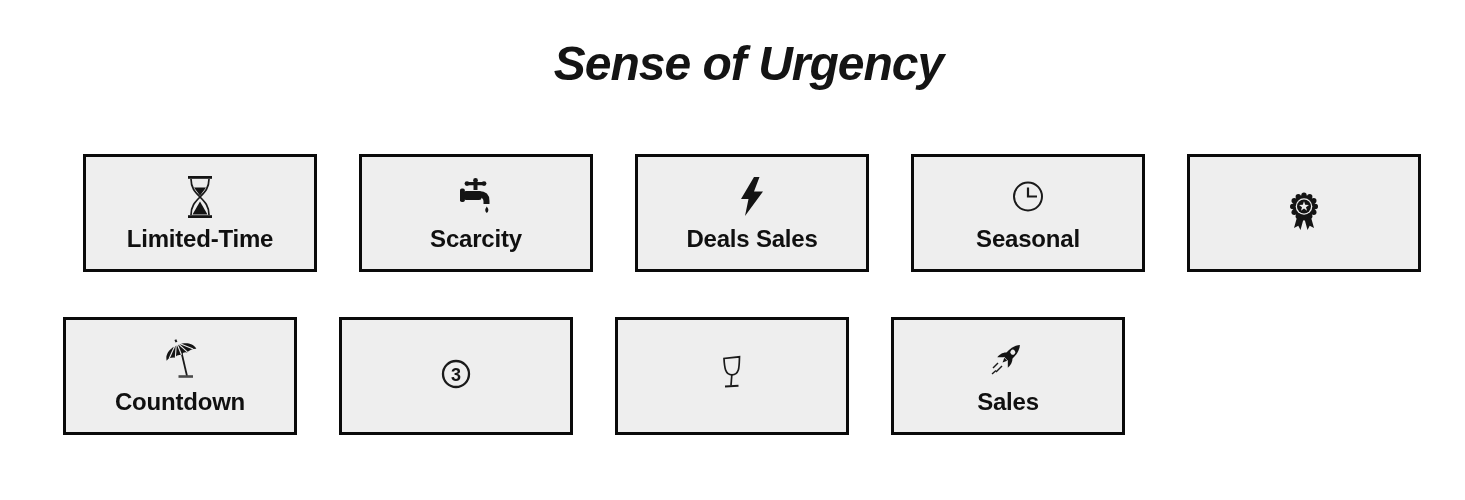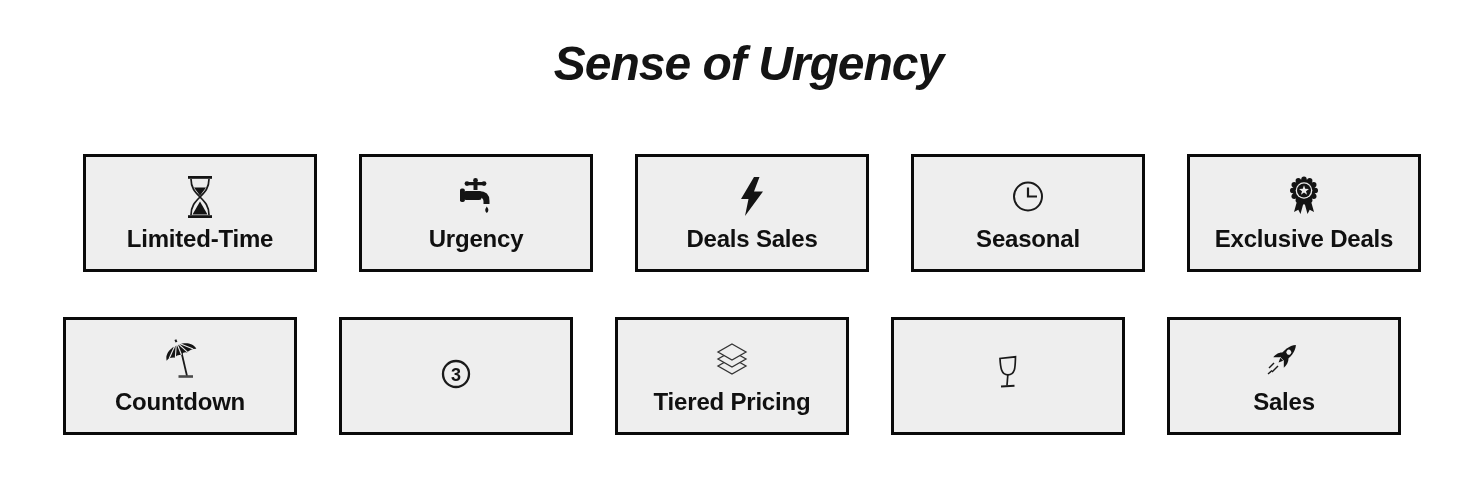--- a/index.html
+++ b/index.html
@@ -66,21 +66,21 @@
         <circle class="ink" cx="13" cy="8.6" r="2.4"></circle>
         <circle class="ink" cx="30" cy="8.6" r="2.4"></circle>
         <circle class="ink" cx="21.5" cy="5.4" r="2.4"></circle>
         <rect class="ink" x="19.5" y="9" width="4" height="6"></rect>
         <rect class="ink" x="6" y="13.5" width="4.8" height="13.5" rx="1.8"></rect>
         <rect class="ink" x="9.5" y="16" width="18" height="9" rx="2.5"></rect>
         <path class="ink" d="M25,16 q10.5,0 10.5,10 v3 h-6 v-2.5 q0,-4 -4.5,-4.5 z"></path>
         <path class="ink" d="M32.8,31.5 q3.1,4.3 0,6.6 q-3.1,-2.3 0,-6.6 z"></path>
       </svg>
     </span>
-    <span class="card-label">Urgency</span>
+    <span class="card-label">Scarcity</span>
   </div>
 
   <div class="card">
     <span class="icon-wrap">
       <svg width="44" height="44" viewBox="0 0 44 44">
         <path class="ink" d="M24,2 L11,24 L18.5,24 L15,41 L33,16.5 L24,16.5 L29.5,2 Z"></path>
       </svg>
     </span>
     <span class="card-label">Deals Sales</span>
   </div>
@@ -113,21 +113,20 @@
             <circle cx="22" cy="4.2" r="2.7"></circle>
           <circle cx="27.7" cy="5.7" r="2.7"></circle>
             <circle cx="31.8" cy="9.8" r="2.7"></circle>
           <circle cx="22" cy="15.5" r="11.3"></circle>
         </g>
         <circle cx="22" cy="15.5" r="8.3" fill="#eeeeee"></circle>
         <circle class="ink" cx="22" cy="15.5" r="7"></circle>
         <path fill="#eeeeee" d="M22,10.3 L23.23,13.8 L26.95,13.89 L24,16.15 L25.06,19.71 L22,17.6 L18.94,19.71 L20,16.15 L17.05,13.89 L20.77,13.8 Z"></path>
       </svg>
     </span>
-    <span class="card-label">Exclusive Deals</span>
   </div>
 
 </div>
 
 <div class="card-row row-2">
 
   <div class="card">
     <span class="icon-wrap">
       <svg width="44" height="44" viewBox="0 0 44 44">
         <path stroke="#1a1a1a" stroke-width="1.8" d="M23.5,14.5 L29,38"></path>
@@ -150,30 +149,20 @@
 
   <div class="card">
     <span class="icon-wrap">
       <svg width="44" height="44" viewBox="0 0 44 44">
         <circle class="stroke-ink" stroke-width="2.3" cx="22" cy="20" r="13"></circle>
         <text x="22" y="26.5" text-anchor="middle" font-size="18" font-weight="bold" font-family="Liberation Sans, DejaVu Sans, sans-serif" fill="#141414">3</text>
       </svg>
     </span>
   </div>
 
-  <div class="card">
-    <span class="icon-wrap">
-      <svg width="44" height="44" viewBox="0 0 44 44">
-        <path transform="translate(0,20)" fill="none" stroke="#333" stroke-width="1.3" d="M22,0 L36,8 L22,16 L8,8 Z"></path>
-        <path transform="translate(0,13)" fill="#eeeeee" stroke="#333" stroke-width="1.3" d="M22,0 L36,8 L22,16 L8,8 Z"></path>
-        <path transform="translate(0,6)" fill="#eeeeee" stroke="#333" stroke-width="1.3" d="M22,0 L36,8 L22,16 L8,8 Z"></path>
-      </svg>
-    </span>
-    <span class="card-label">Tiered Pricing</span>
-  </div>
 
   <div class="card">
     <span class="icon-wrap">
       <svg width="44" height="44" viewBox="0 0 44 44">
         <path class="stroke-ink" stroke-width="1.7" d="M14,4.5 C14.2,9 14.6,13 15.6,16 C16.8,19.5 19,20.8 22,20.8 C25,20.8 27.2,19.3 28.3,16 C29.3,13 29.3,8 29.5,2.8 L14,4.5 Z"></path>
         <path class="stroke-ink" stroke-width="1.7" d="M21.8,21 L21,31.5"></path>
         <path class="stroke-ink" stroke-width="1.9" d="M15,32.5 L28.5,31.8"></path>
       </svg>
     </span>
   </div>

